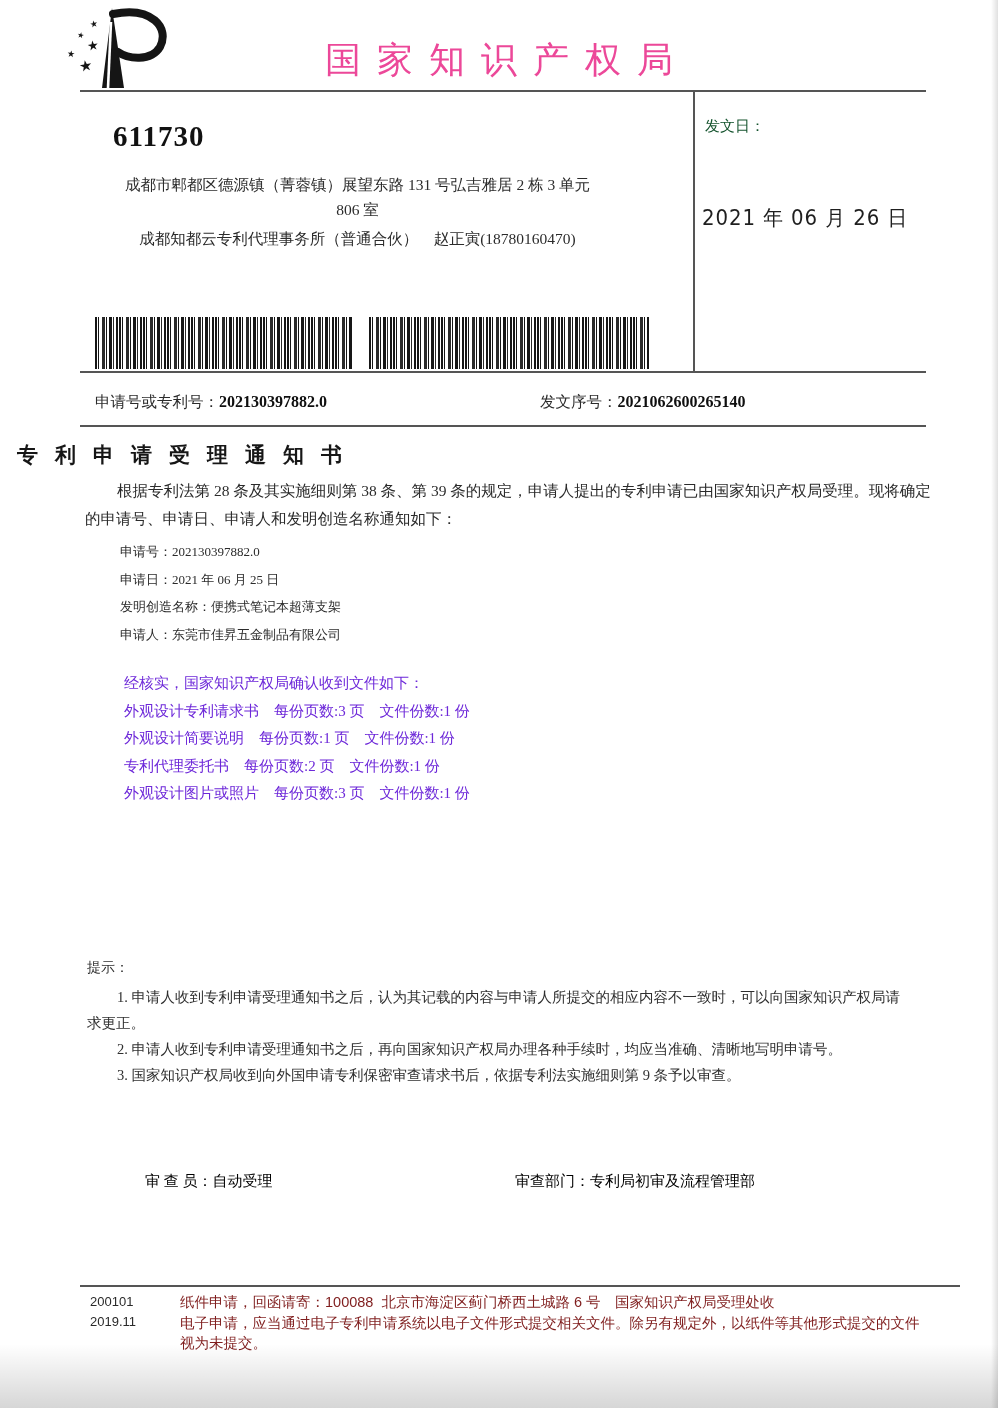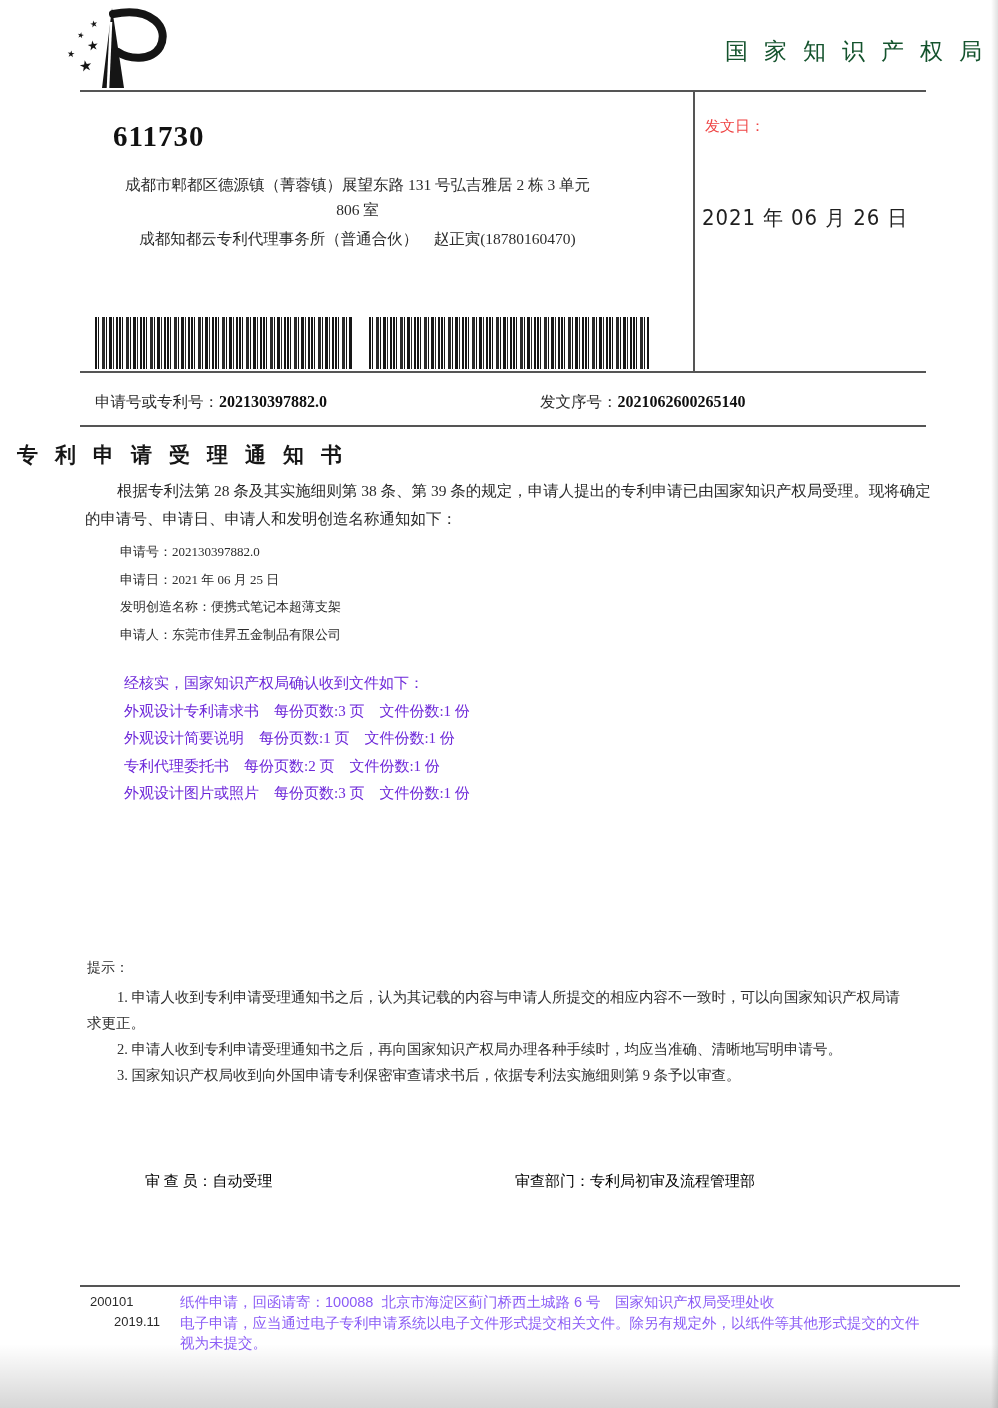--- a/index.html
+++ b/index.html
@@ -10,38 +10,38 @@
   
   .logo{position:absolute;left:60px;top:6px;width:128px;height:88px;}
   .logo svg{position:absolute;left:0;top:0;}
   .star{position:absolute;color:#151515;line-height:1;}
   .star.s1{left:30px;top:14px;font-size:9px;transform:rotate(-12deg);}
   .star.s2{left:17px;top:26px;font-size:8px;transform:rotate(10deg);}
   .star.s3{left:27px;top:33px;font-size:13px;transform:rotate(-8deg);}
   .star.s4{left:7px;top:44px;font-size:9px;transform:rotate(6deg);}
   .star.s5{left:19px;top:53px;font-size:15px;transform:rotate(-10deg);}
   .office-name{
-    position:absolute;left:0;right:0;top:36px;text-align:right;
-    font-size:23px;letter-spacing:16px;text-indent:16px;color:#14532d;
+    position:absolute;left:0;right:0;top:36px;text-align:center;
+    font-size:36px;letter-spacing:16px;text-indent:16px;color:#ec4899;
   }
   
   .hline{position:absolute;height:2px;background:#555;}
   .hline.top{left:80px;top:90px;width:846px;}
   .hline.mid{left:80px;top:371px;width:846px;}
   .hline.row{left:80px;top:425px;width:846px;}
   .hline.footer{left:80px;top:1285px;width:880px;height:2px;}
   .vline{position:absolute;width:2px;background:#555;left:693px;top:90px;height:283px;}
   
   .mail-code{position:absolute;left:113px;top:120px;font-size:29px;font-weight:bold;color:#111;letter-spacing:1px;}
   .addr{position:absolute;left:95px;width:525px;text-align:center;font-size:15.5px;color:#2b2b2b;white-space:pre-wrap;}
   .addr.a1{top:175px;}
   .addr.a2{top:200px;}
   .addr.agent{top:229px;}
   
-  .issue-label{position:absolute;left:705px;top:117px;font-size:15px;color:#ef4444;}
+  .issue-label{position:absolute;left:705px;top:117px;font-size:15px;color:#14532d;}
   .issue-date{
     position:absolute;left:702px;top:204px;font-size:21px;letter-spacing:1px;color:#1f1f1f;
     font-family:"DejaVu Sans","Liberation Sans",sans-serif;transform:scaleX(.94);transform-origin:left;
   }
   
   .barcode{position:absolute;top:317px;height:52px;
     background-image:repeating-linear-gradient(90deg,
       #161616 0 2px,#fff 2px 3px,
       #161616 3px 4px,#fff 4px 7px,
       #2a2a2a 7px 10px,#fff 10px 11px,
@@ -72,23 +72,23 @@
   .tips{position:absolute;left:87px;top:984px;width:824px;font-size:14.5px;line-height:26px;color:#2f2f2f;}
   .tips p{margin:0;text-indent:30px;}
   
   .sig{position:absolute;top:1172px;font-size:15px;color:#000000;}
   .sig.examiner{left:145px;}
   .sig.dept{left:515px;font-family:Liberation Mono, monospace;}
   
   .form-code{position:absolute;left:90px;font-size:13px;color:#2a2a2a;
     font-family:"Liberation Sans","DejaVu Sans",sans-serif;}
   .form-code.c1{top:1294px;}
-  .form-code.c2{top:1314px;margin-left:24px;}
+  .form-code.c2{top:1314px;}
   .footer-text{position:absolute;left:180px;top:1292px;width:752px;
-    font-family:"Liberation Sans","DejaVu Sans",sans-serif;font-size:14.5px;line-height:20.5px;color:#8b5cf6;}
+    font-family:"Liberation Sans","DejaVu Sans",sans-serif;font-size:14.5px;line-height:20.5px;color:#7f1d1d;}
   .footer-text p{margin:0;white-space:pre-wrap;}
   
   .shade-bottom{position:absolute;left:0;right:0;bottom:0;height:64px;
     background:linear-gradient(to bottom,rgba(0,0,0,0),rgba(0,0,0,0.16));pointer-events:none;}
   .shade-right{position:absolute;top:0;bottom:0;right:0;width:7px;
     background:linear-gradient(to right,rgba(0,0,0,0),rgba(0,0,0,0.12));pointer-events:none;}
 </style>
 </head>
 <body>
 

